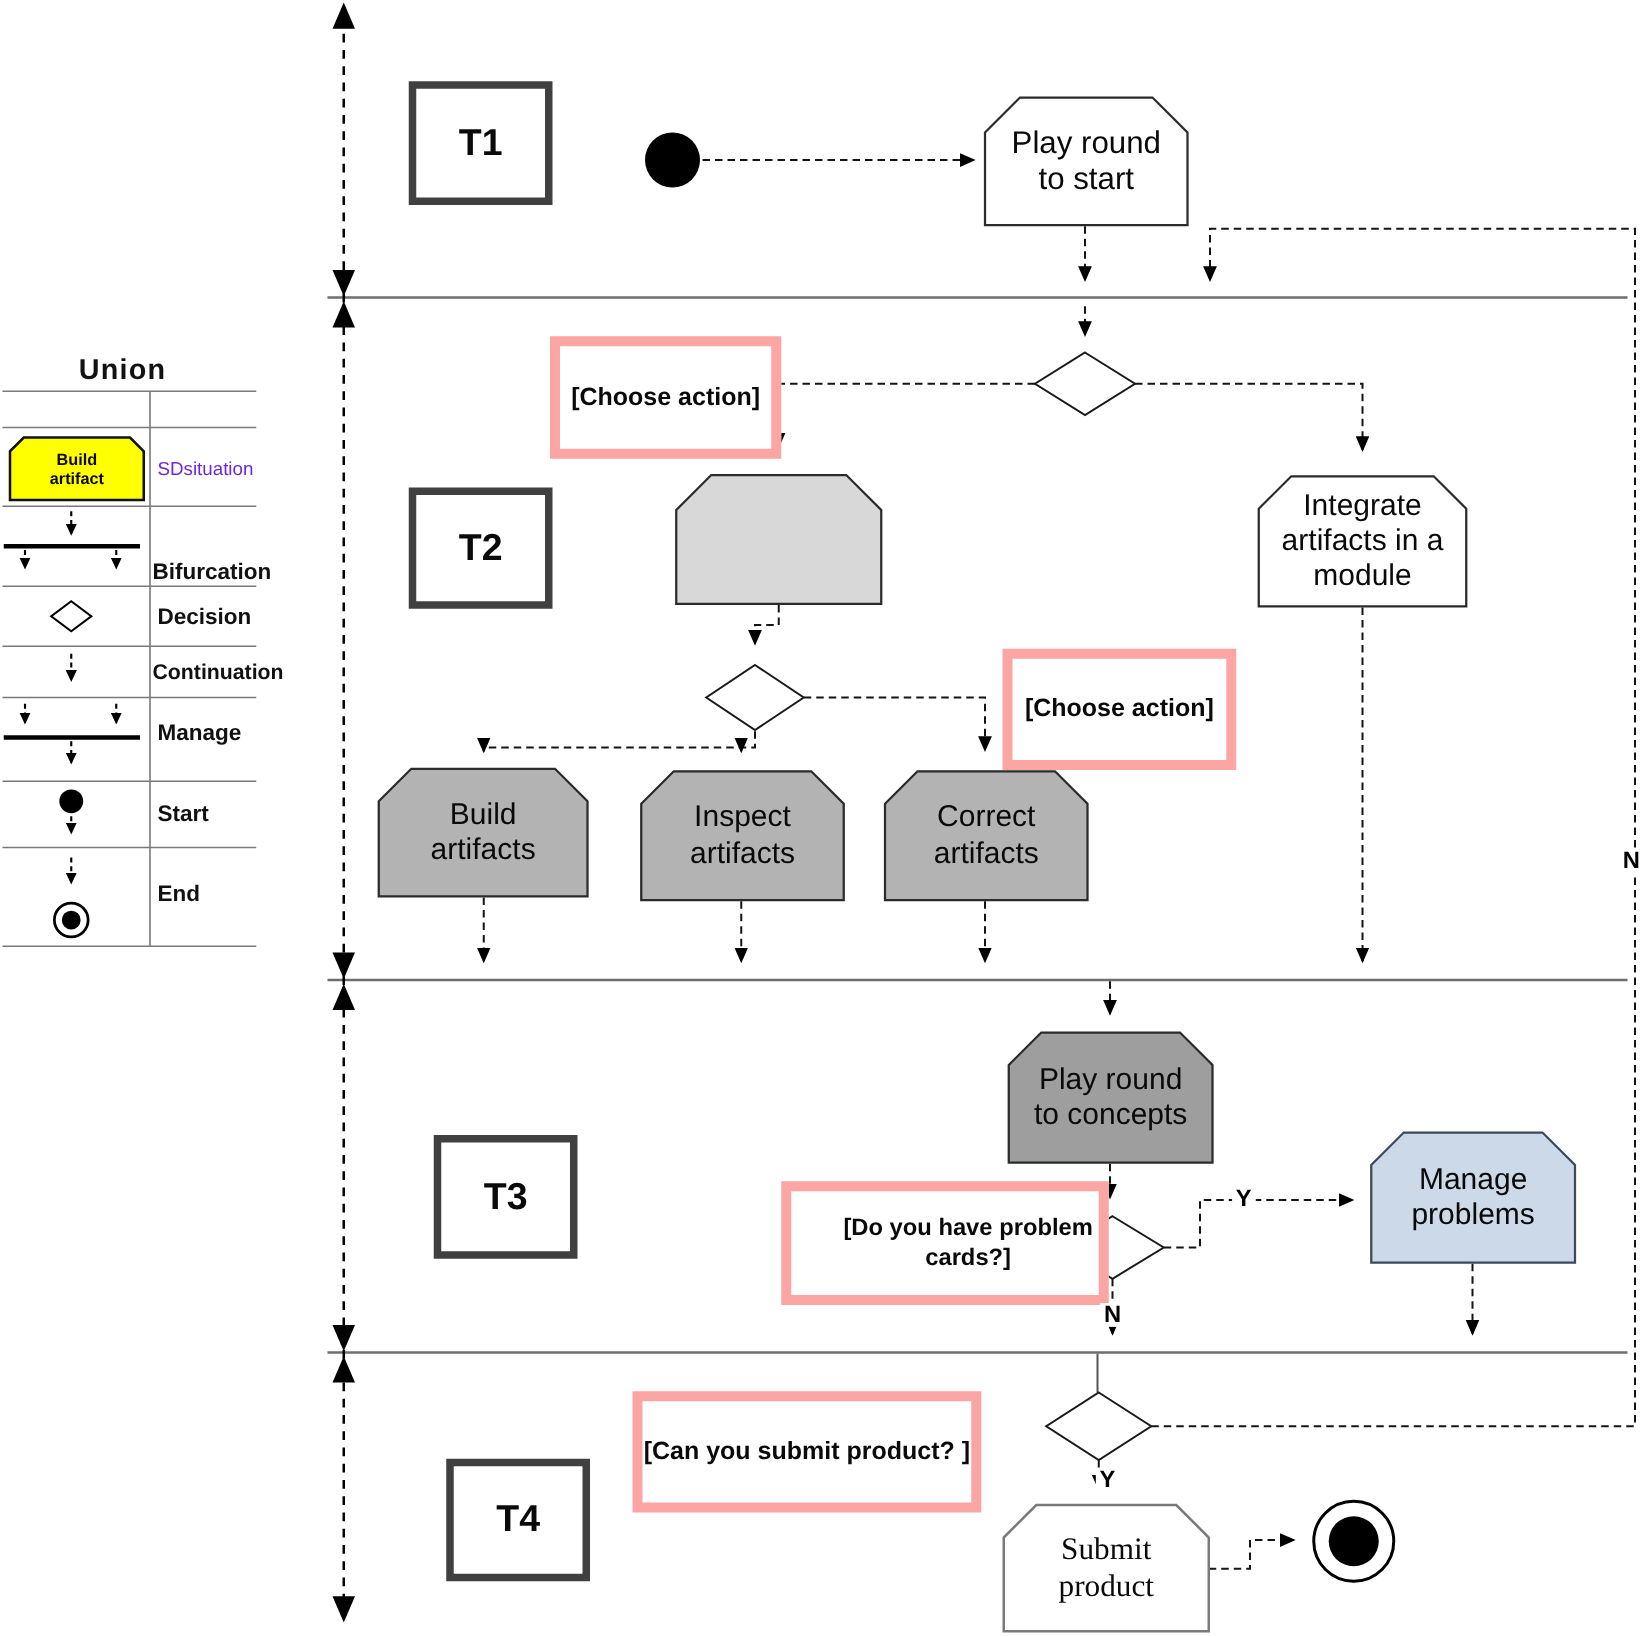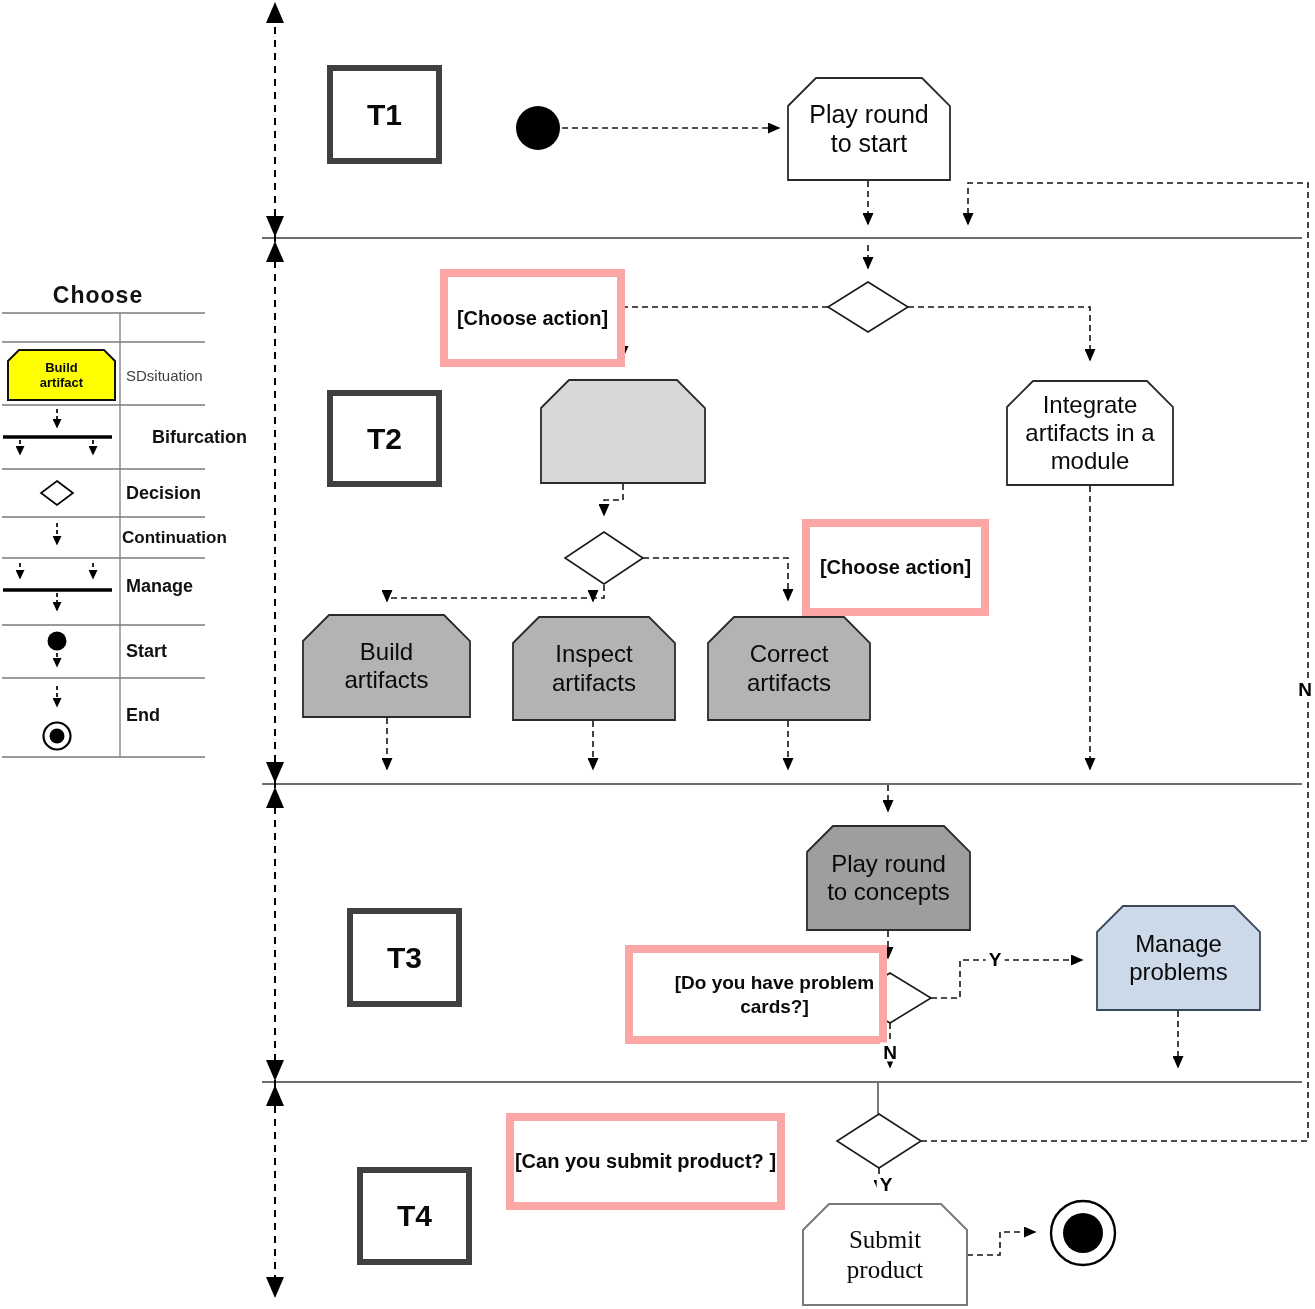--- a/index.html
+++ b/index.html
@@ -10,21 +10,21 @@
        text-align:center;white-space:pre-line;color:#0a0a0a;line-height:1.18;}
   .node-lbl{font-weight:normal;font-size:24px;}
   .serif{font-family:"Liberation Serif","DejaVu Serif",serif;font-size:25px;}
   .ann{position:absolute;display:flex;align-items:center;justify-content:center;
        text-align:center;white-space:pre-line;background:#ffffff;border:8px solid #fca5a5;
        font-weight:bold;font-size:20px;color:#0a0a0a;line-height:1.25;}
   .tbox{position:absolute;display:flex;align-items:center;justify-content:center;
         background:#ffffff;border:6px solid #404040;font-weight:bold;font-size:30px;color:#0a0a0a;}
   .leg-lbl{position:absolute;display:flex;align-items:center;font-weight:bold;
            font-size:18px;color:#111;}
-  .leg-dim{font-weight:normal;font-size:15px;color:#404040;}
+  .leg-dim{font-weight:normal;font-size:15px;color:#6d28d9;}
   .leg-title{position:absolute;display:flex;align-items:center;justify-content:center;
              font-weight:bold;font-size:23px;letter-spacing:1px;color:#111;}
   .yn{position:absolute;transform:translate(-50%,-50%);font-weight:bold;font-size:19px;
       color:#000;background:#fff;padding:0 3px;line-height:1;}
   .sample-lbl{font-weight:bold;font-size:13px;}
 </style>
 </head>
 <body>
 
 <div class="canvas">
@@ -137,25 +137,25 @@
   <polygon points="541,408 569,380 677,380 705,408 705,483 541,483" stroke="#2b2b2b" stroke-width="1.8" fill="#d8d8d8"></polygon>
   <polygon points="1007,407 1033,381 1147,381 1173,407 1173,485 1007,485" stroke="#2b2b2b" stroke-width="1.8" fill="#ffffff"></polygon>
   <polygon points="303,641 329,615 444,615 470,641 470,717 303,717" stroke="#2b2b2b" stroke-width="1.8" fill="#b3b3b3"></polygon>
   <polygon points="513,643 539,617 649,617 675,643 675,720 513,720" stroke="#2b2b2b" stroke-width="1.8" fill="#b3b3b3"></polygon>
   <polygon points="708,643 734,617 844,617 870,643 870,720 708,720" stroke="#2b2b2b" stroke-width="1.8" fill="#b3b3b3"></polygon>
   <polygon points="807,852 833,826 944,826 970,852 970,930 807,930" stroke="#2b2b2b" stroke-width="1.8" fill="#9e9e9e"></polygon>
   <polygon points="1097,932 1123,906 1234,906 1260,932 1260,1010 1097,1010" stroke="#3a4a5c" stroke-width="1.8" fill="#ccd9e9"></polygon>
   <polygon points="803,1230 829,1204 941,1204 967,1230 967,1305 803,1305" stroke="#7a7a7a" stroke-width="2" fill="#ffffff"></polygon>
 </svg>
 
-<div class="leg-title" style="left:28px;top:281px;width:140px;height:28px;">Choose</div>
+<div class="leg-title" style="left:28px;top:281px;width:140px;height:28px;">Union</div>
 <div class="lbl sample-lbl" style="left:8px;top:350px;width:107px;height:50px;">Build
 artifact</div>
 <div class="leg-lbl leg-dim" style="left:126px;top:359px;width:85px;height:32px;">SDsituation</div>
-<div class="leg-lbl" style="left:122px;top:420px;width:105px;height:34px;padding-left:30px;">Bifurcation</div>
+<div class="leg-lbl" style="left:122px;top:440px;width:105px;height:34px;">Bifurcation</div>
 <div class="leg-lbl" style="left:126px;top:476px;width:100px;height:34px;">Decision</div>
 <div class="leg-lbl" style="left:122px;top:522px;width:112px;height:32px;font-size:17px;">Continuation</div>
 <div class="leg-lbl" style="left:126px;top:569px;width:100px;height:34px;">Manage</div>
 <div class="leg-lbl" style="left:126px;top:634px;width:100px;height:34px;">Start</div>
 <div class="leg-lbl" style="left:126px;top:698px;width:100px;height:34px;">End</div>
 
 <div class="tbox" style="left:327px;top:65px;width:103px;height:87px;">T1</div>
 <div class="tbox" style="left:327px;top:390px;width:103px;height:85px;">T2</div>
 <div class="tbox" style="left:347px;top:908px;width:103px;height:87px;">T3</div>
 <div class="tbox" style="left:357px;top:1167px;width:103px;height:86px;">T4</div>

